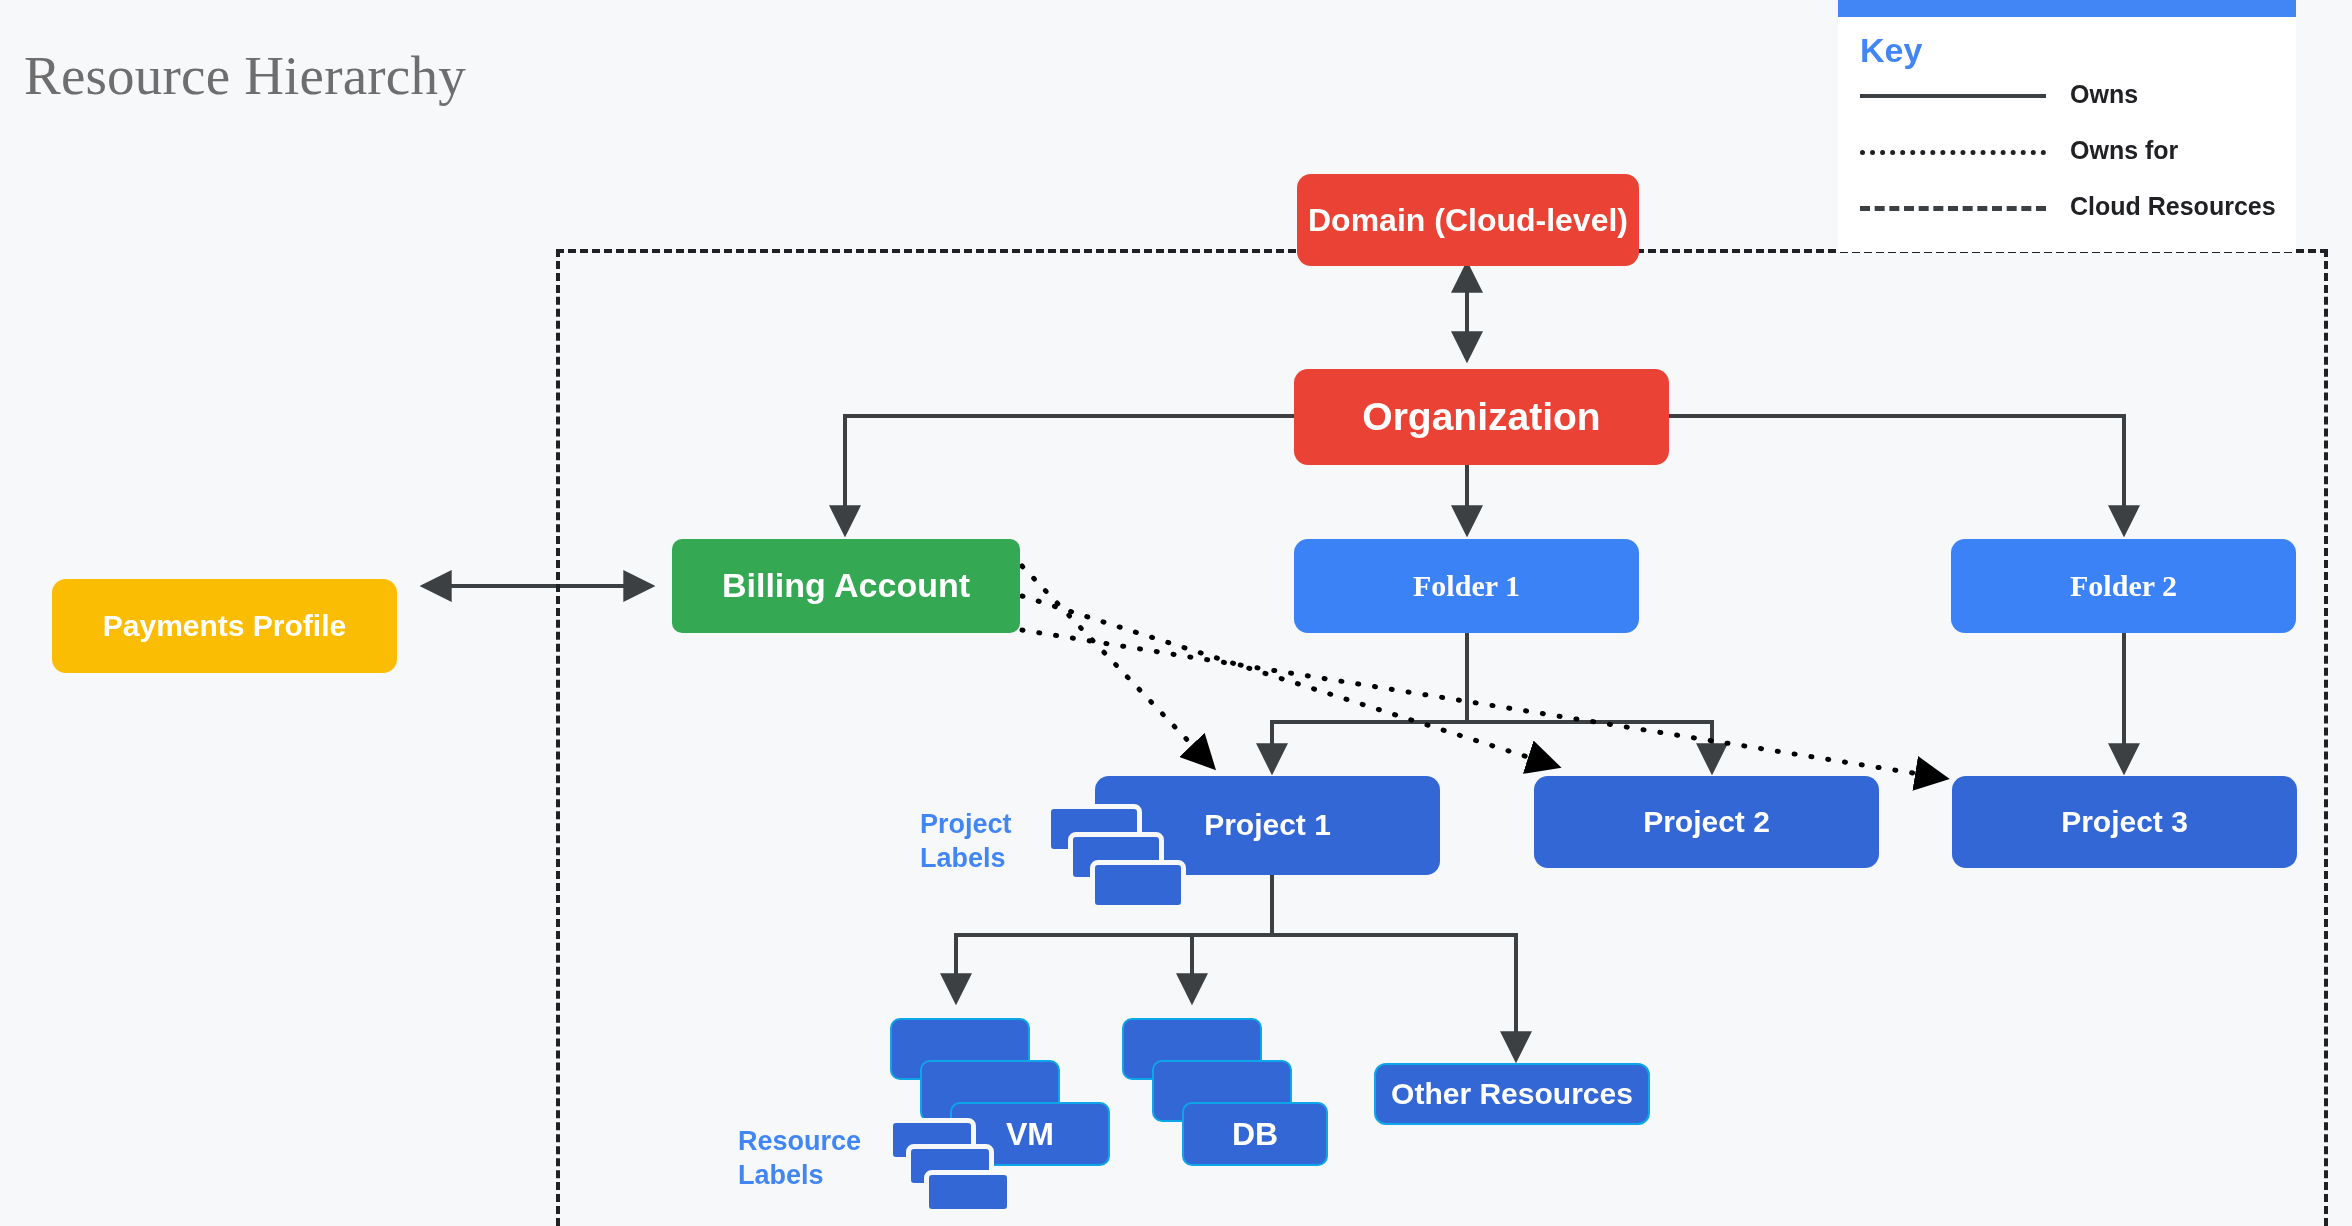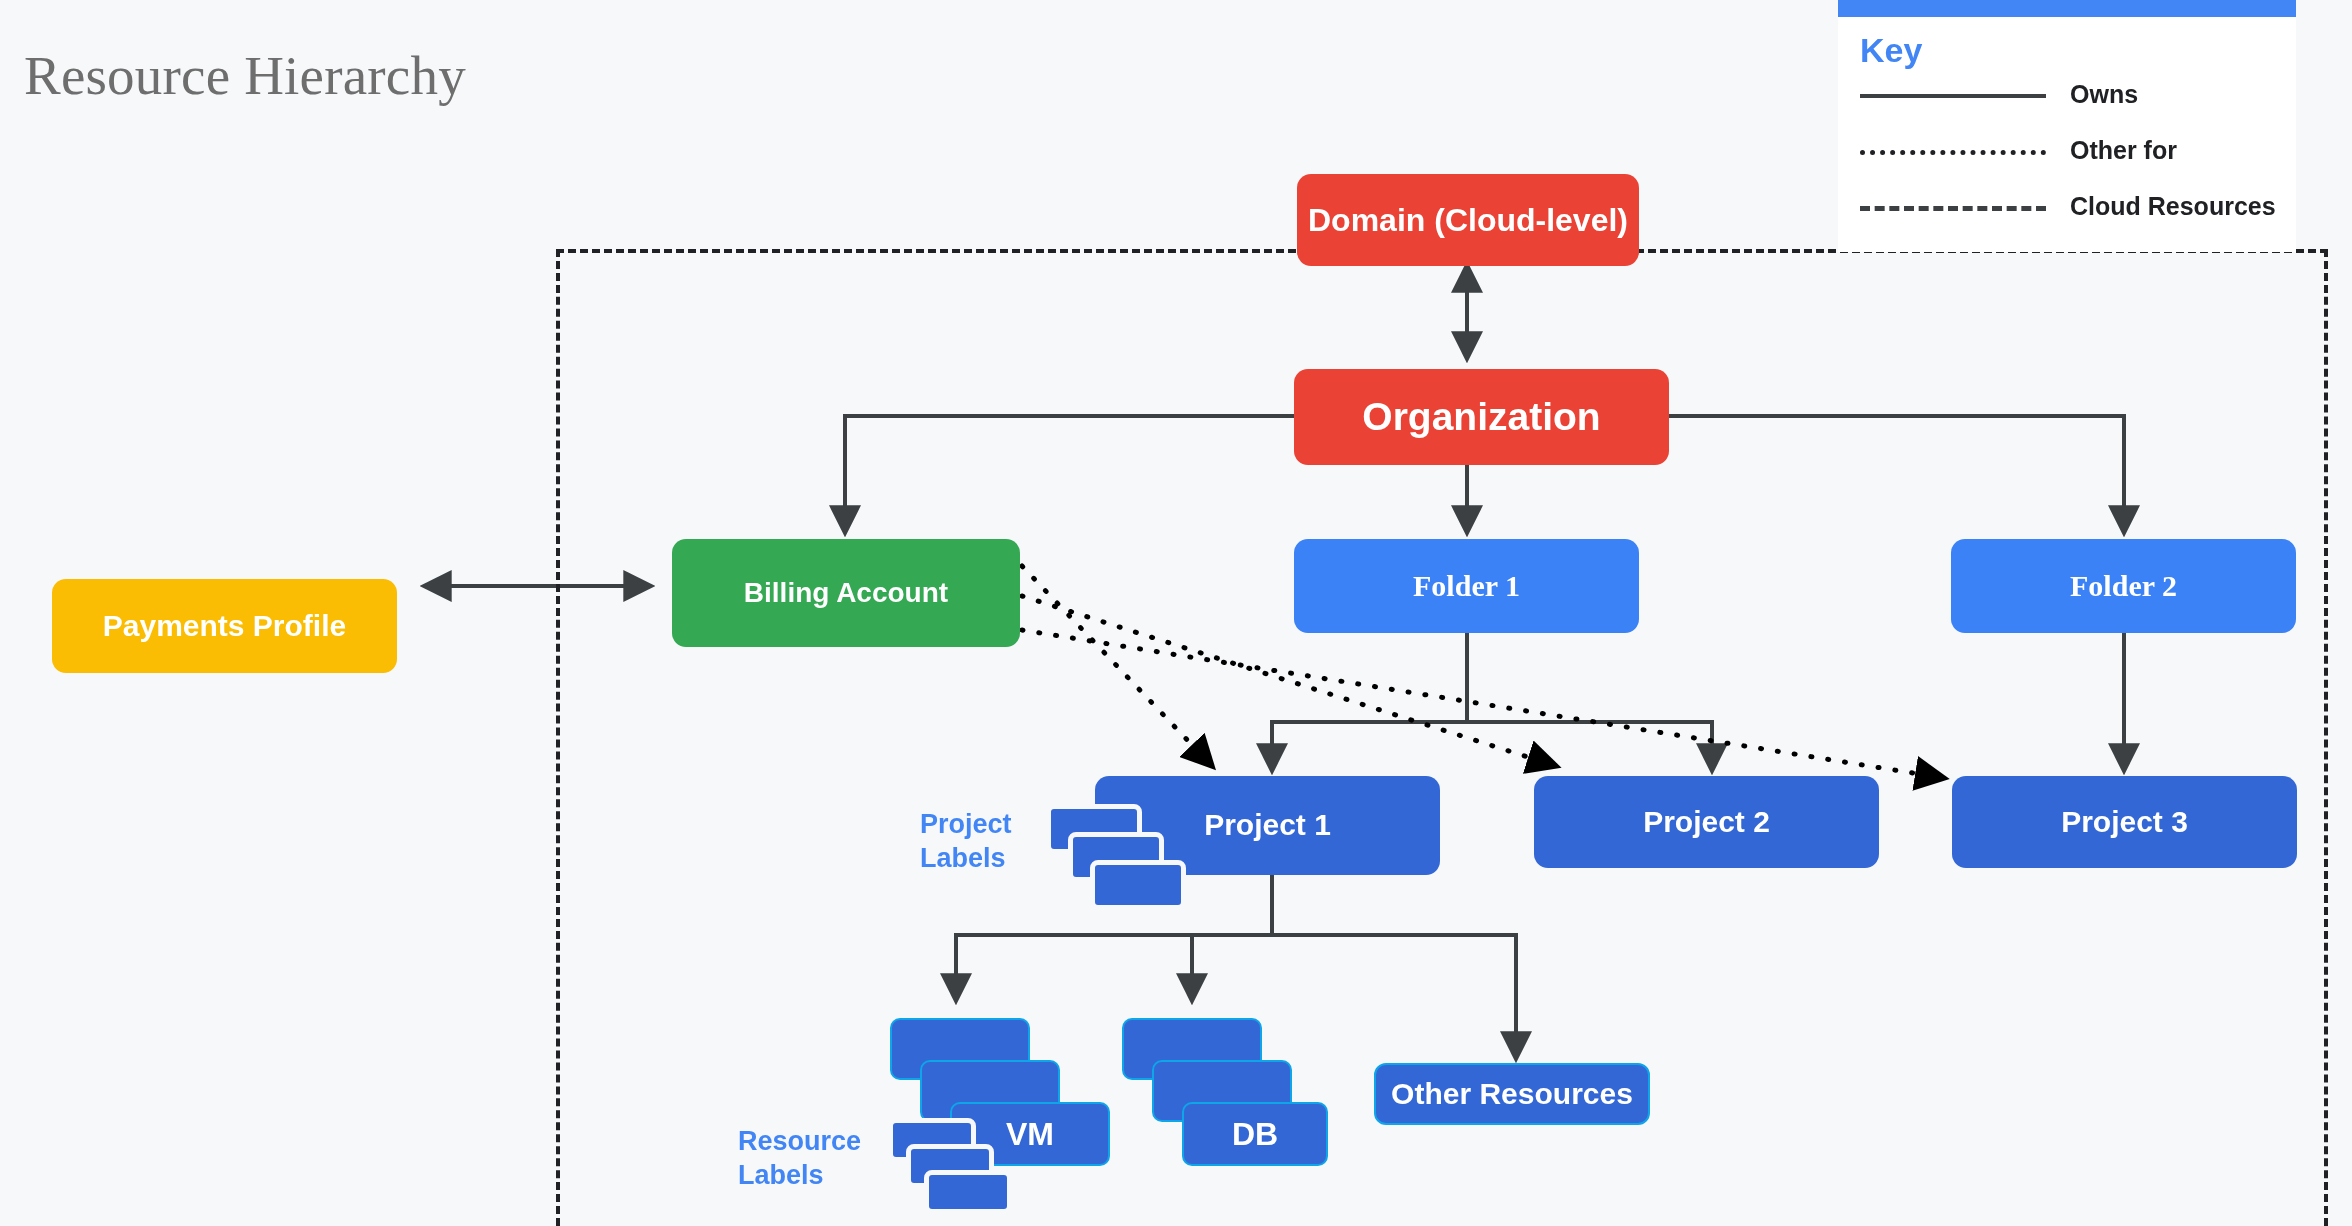--- a/index.html
+++ b/index.html
@@ -222,21 +222,21 @@
   </div>
 
   <div class="node node-red" style="left:1294px; top:369px; width:375px; height:96px; font-size:39px;">
     <span>Organization</span>
   </div>
 
   <div class="node node-yellow" style="left:52px; top:539px; width:345px; height:94px; font-size:30px;margin-top:40px;">
     <span>Payments Profile</span>
   </div>
 
-  <div class="node node-green" style="left:672px; top:539px; width:348px; height:108px; font-size:28px;">
+  <div class="node node-green" style="left:672px; top:539px; width:348px; height:94px; font-size:34px;border-radius:10px;">
     <span>Billing Account</span>
   </div>
 
   <div class="node node-blue" style="left:1294px; top:539px; width:345px; height:94px; font-size:30px;">
     <span>Folder 1</span>
   </div>
 
   <div class="node node-blue" style="left:1951px; top:539px; width:345px; height:94px; font-size:30px;">
     <span>Folder 2</span>
   </div>
@@ -287,21 +287,21 @@
     <div id="key-accent-bar"></div>
     <div id="key-title">Key</div>
 
     <div class="key-row">
       <div class="key-sample key-line-solid"></div>
       <div class="key-label">Owns</div>
     </div>
 
     <div class="key-row">
       <div class="key-sample key-line-dotted"></div>
-      <div class="key-label">Other for</div>
+      <div class="key-label">Owns for</div>
     </div>
 
     <div class="key-row">
       <div class="key-sample key-line-dashed"></div>
       <div class="key-label">Cloud Resources</div>
     </div>
   </div>
 
 </div>
 

